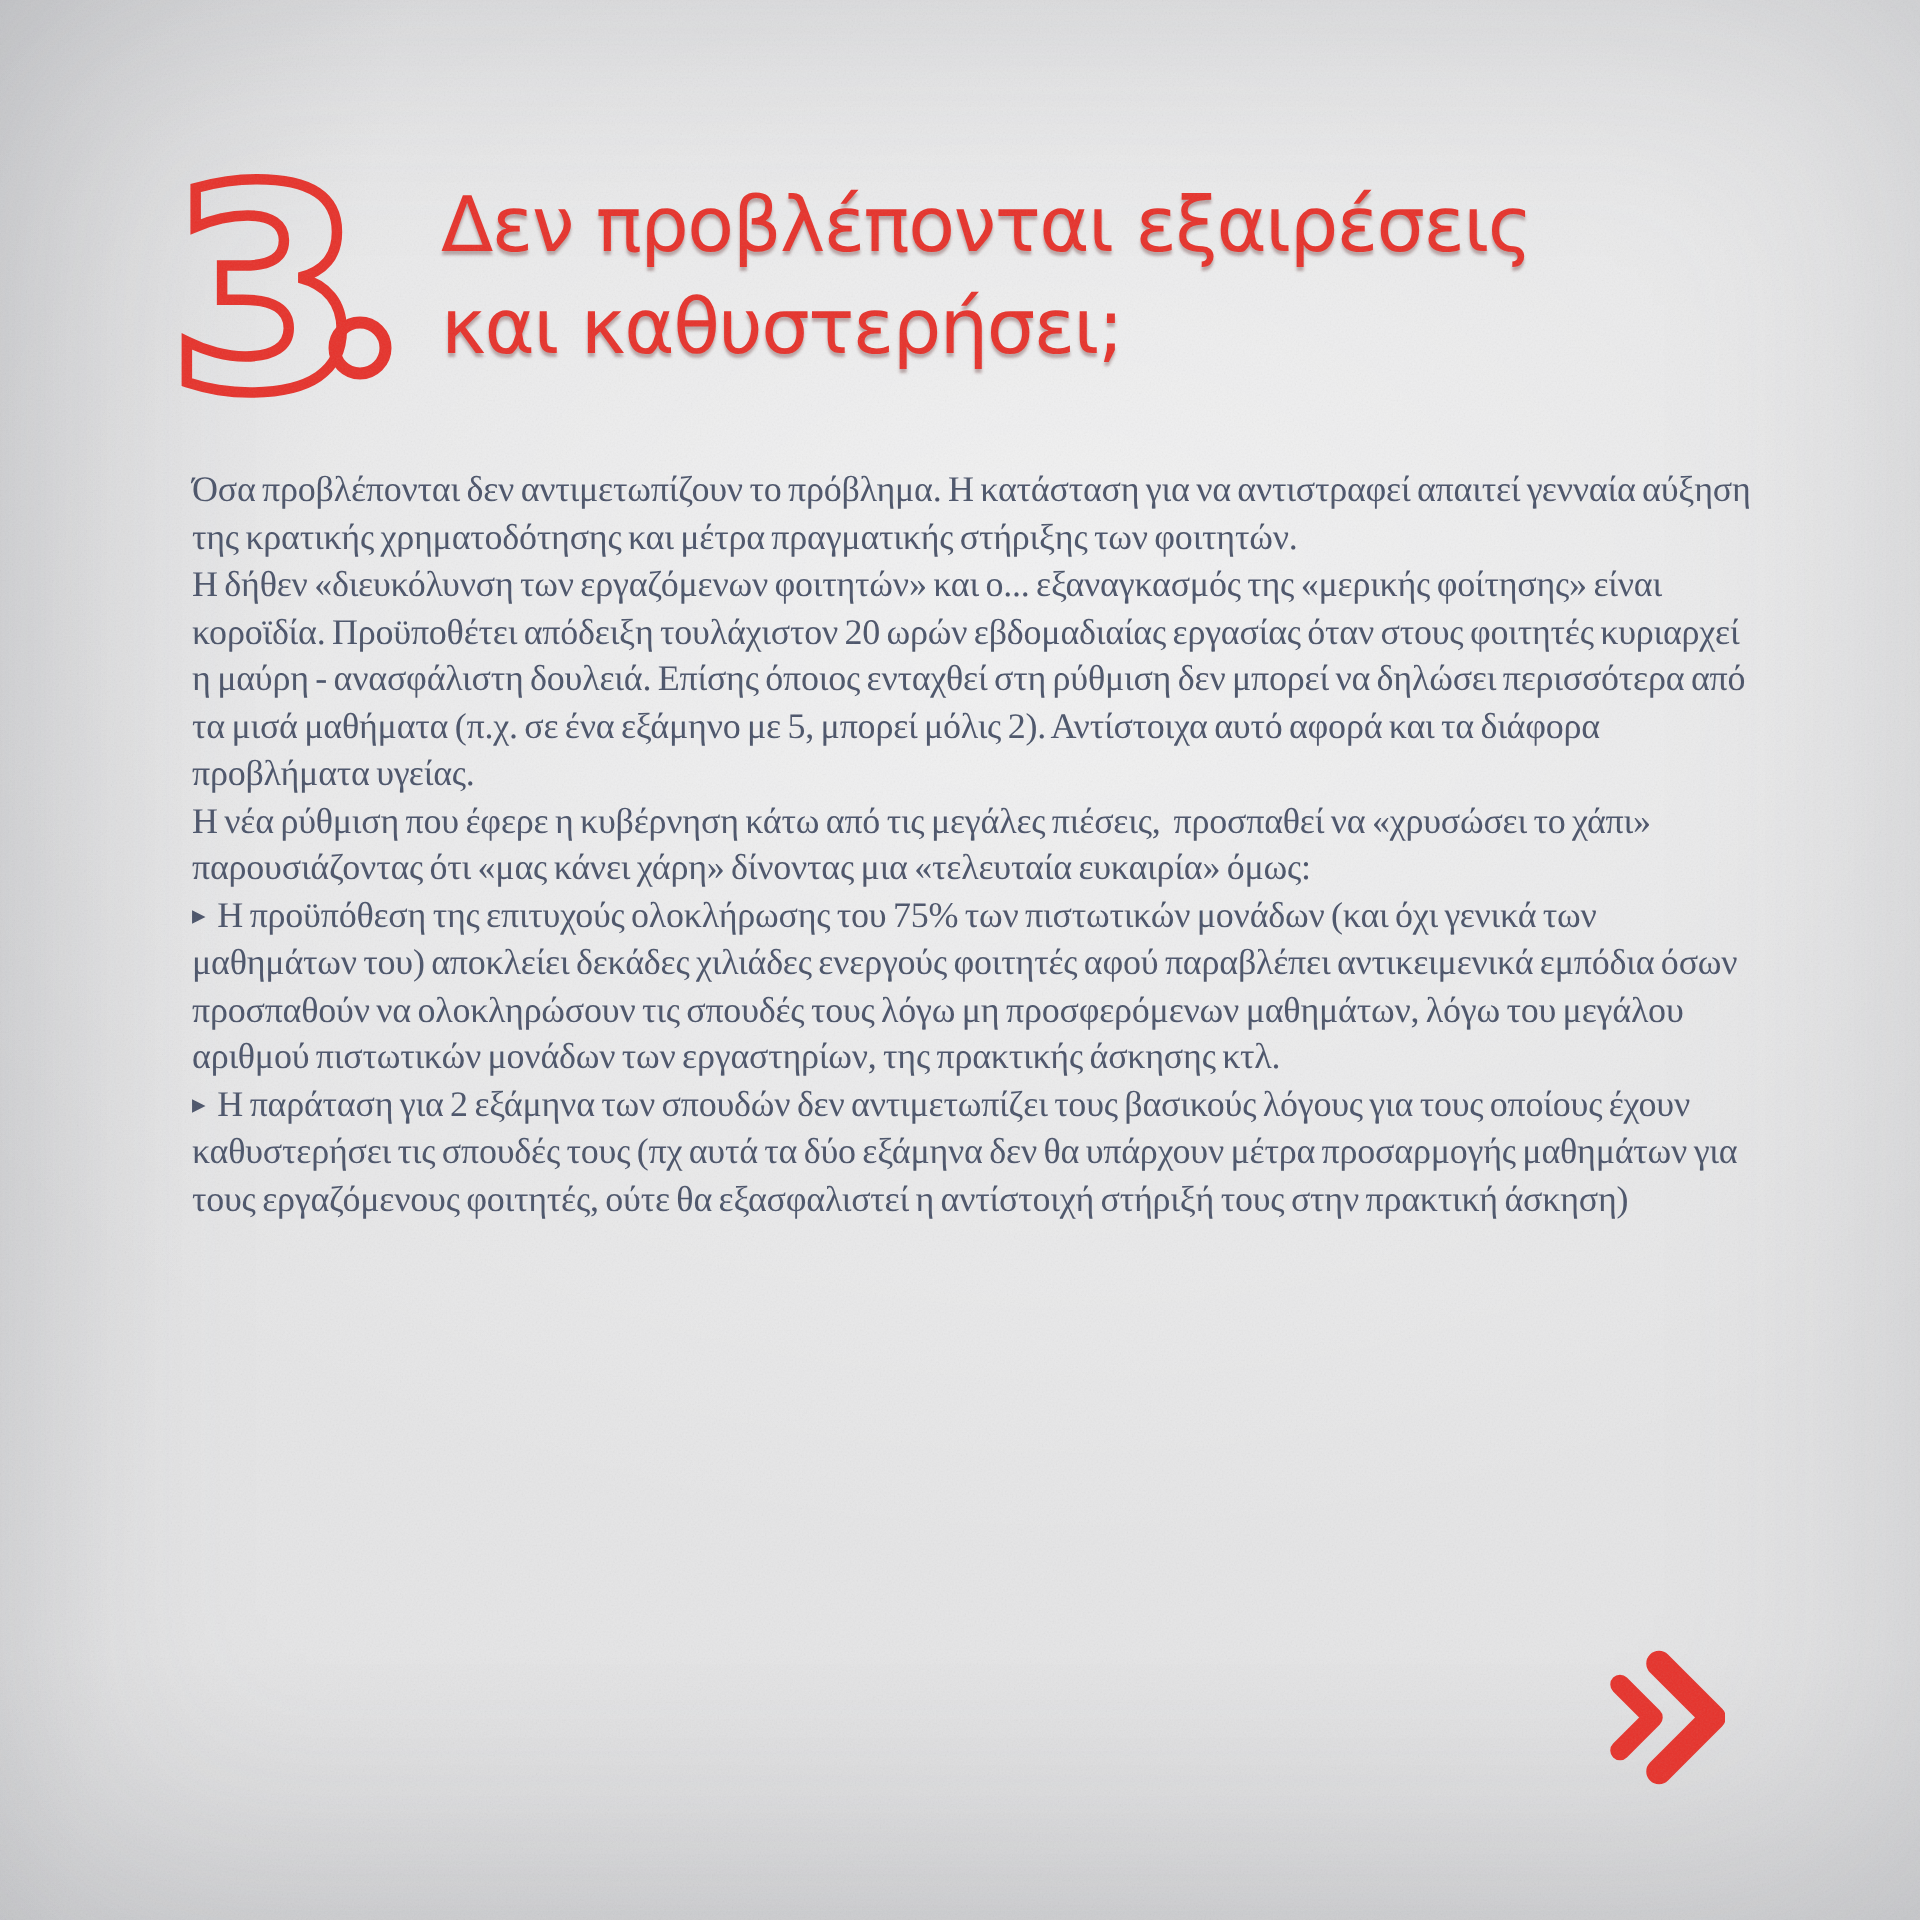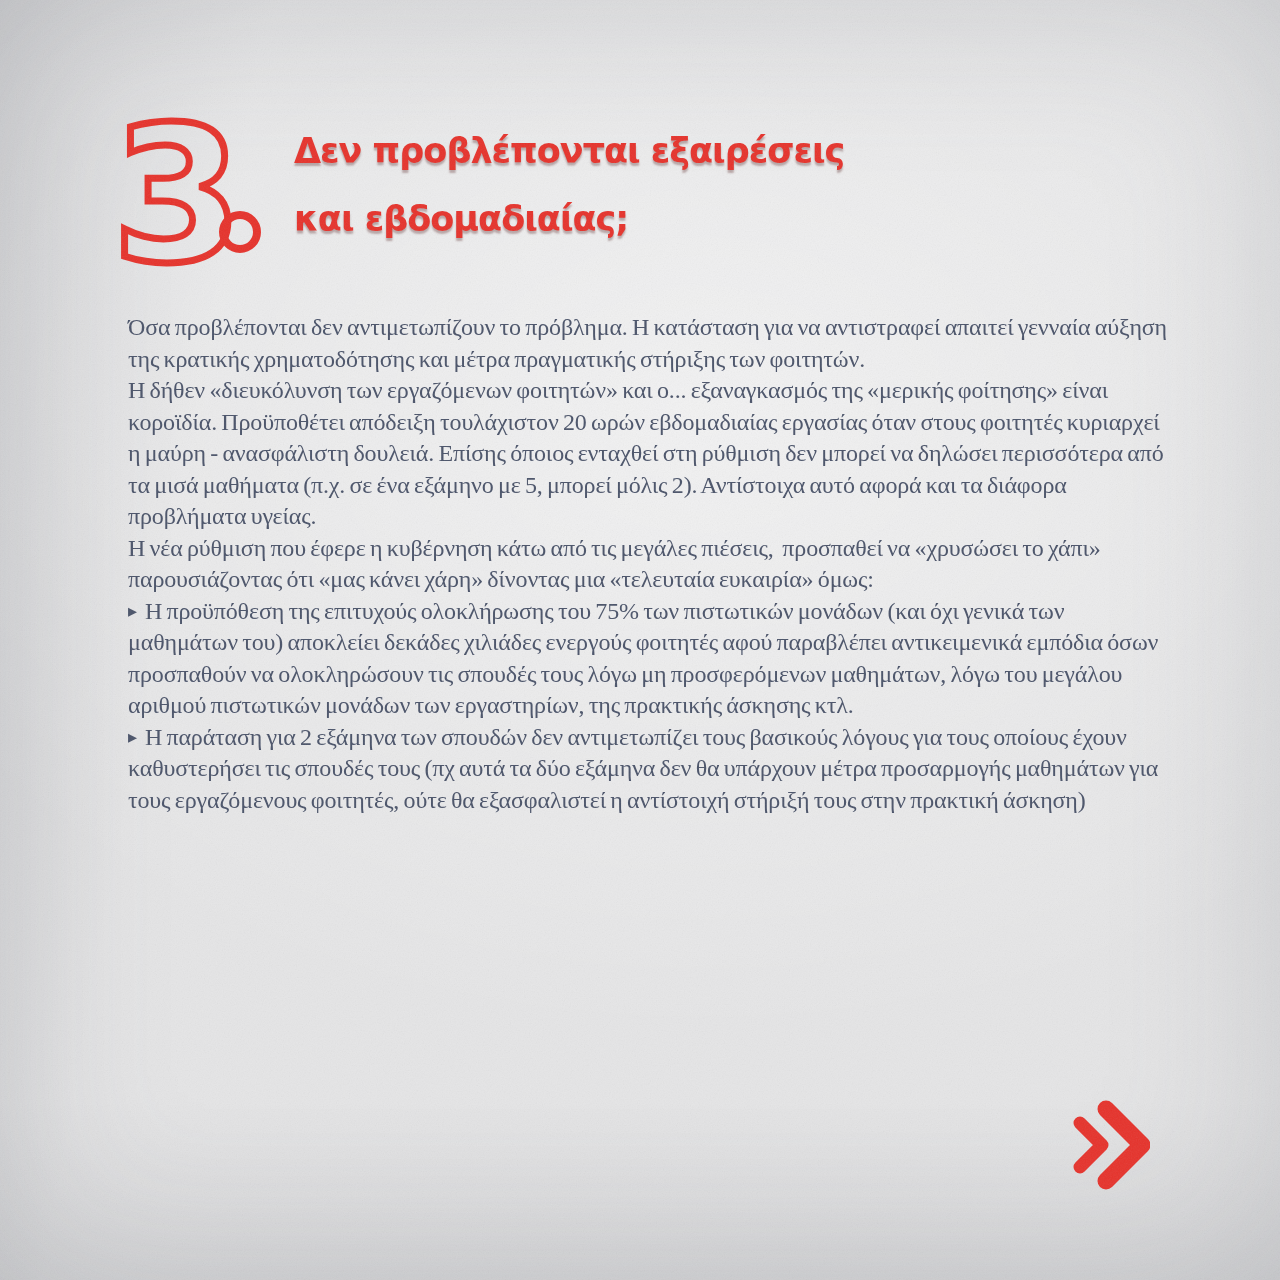--- a/index.html
+++ b/index.html
@@ -36,21 +36,21 @@
   }
   .num-dot{
     position:absolute;left:219px;top:211px;
     width:26px;height:26px;border:8px solid var(--accent,#e6322b);
     border-radius:50%;
   }
 
   
   .title{
     position:absolute;left:294px;top:117px;width:900px;
-    font-size:35px;line-height:68px;font-weight:700;
+    font-size:51px;line-height:68px;font-weight:400;
     letter-spacing:-1px;
     color:var(--accent,#e6322b);
     text-shadow:0 3px 2px rgba(85,35,35,0.35);
   }
 
   
   .body-text{
     position:absolute;left:128px;top:312px;width:1040px;
     font-size:24px;line-height:31.5px;
     letter-spacing:-0.15px;word-spacing:-1.5px;
@@ -76,21 +76,21 @@
 
   <div class="vignette"></div>
 
   <div class="content">
 
     <div class="num">3</div>
     <div class="num-dot"></div>
 
     <div class="title">
       <div>Δεν προβλέπονται εξαιρέσεις</div>
-      <div>και εβδομαδιαίας;</div>
+      <div>και καθυστερήσει;</div>
     </div>
 
     <div class="body-text"><p>Όσα προβλέπονται δεν αντιμετωπίζουν το πρόβλημα. Η κατάσταση για να αντιστραφεί απαιτεί γενναία αύξηση της κρατικής χρηματοδότησης και μέτρα πραγματικής στήριξης των φοιτητών.</p><p>Η δήθεν «διευκόλυνση των εργαζόμενων φοιτητών» και ο... εξαναγκασμός της «μερικής φοίτησης» είναι κοροϊδία. Προϋποθέτει απόδειξη τουλάχιστον 20 ωρών εβδομαδιαίας εργασίας όταν στους φοιτητές κυριαρχεί η μαύρη - ανασφάλιστη δουλειά. Επίσης όποιος ενταχθεί στη ρύθμιση δεν μπορεί να δηλώσει περισσότερα από τα μισά μαθήματα (π.χ. σε ένα εξάμηνο με 5, μπορεί μόλις 2). Αντίστοιχα αυτό αφορά και τα διάφορα προβλήματα υγείας.</p><p>Η νέα ρύθμιση που έφερε η κυβέρνηση κάτω από τις μεγάλες πιέσεις,  προσπαθεί να «χρυσώσει το χάπι» παρουσιάζοντας ότι «μας κάνει χάρη» δίνοντας μια «τελευταία ευκαιρία» όμως:</p><p><span class="bullet">▸</span>Η προϋπόθεση της επιτυχούς ολοκλήρωσης του 75% των πιστωτικών μονάδων (και όχι γενικά των μαθημάτων του) αποκλείει δεκάδες χιλιάδες ενεργούς φοιτητές αφού παραβλέπει αντικειμενικά εμπόδια όσων προσπαθούν να ολοκληρώσουν τις σπουδές τους λόγω μη προσφερόμενων μαθημάτων, λόγω του μεγάλου αριθμού πιστωτικών μονάδων των εργαστηρίων, της πρακτικής άσκησης κτλ.</p><p><span class="bullet">▸</span>Η παράταση για 2 εξάμηνα των σπουδών δεν αντιμετωπίζει τους βασικούς λόγους για τους οποίους έχουν καθυστερήσει τις σπουδές τους (πχ αυτά τα δύο εξάμηνα δεν θα υπάρχουν μέτρα προσαρμογής μαθημάτων για τους εργαζόμενους φοιτητές, ούτε θα εξασφαλιστεί η αντίστοιχή στήριξή τους στην πρακτική άσκηση)</p></div>
 
     <svg class="next-arrow" width="500" height="100" viewBox="0 0 500 100" aria-hidden="true">
       <defs>
         <linearGradient id="fade" x1="0" y1="0" x2="1" y2="0">
           <stop offset="0" stop-color="#e6322b" stop-opacity="0"></stop>
           <stop offset="0.35" stop-color="#e6322b" stop-opacity="0.45"></stop>
           <stop offset="1" stop-color="#e6322b" stop-opacity="1"></stop>

